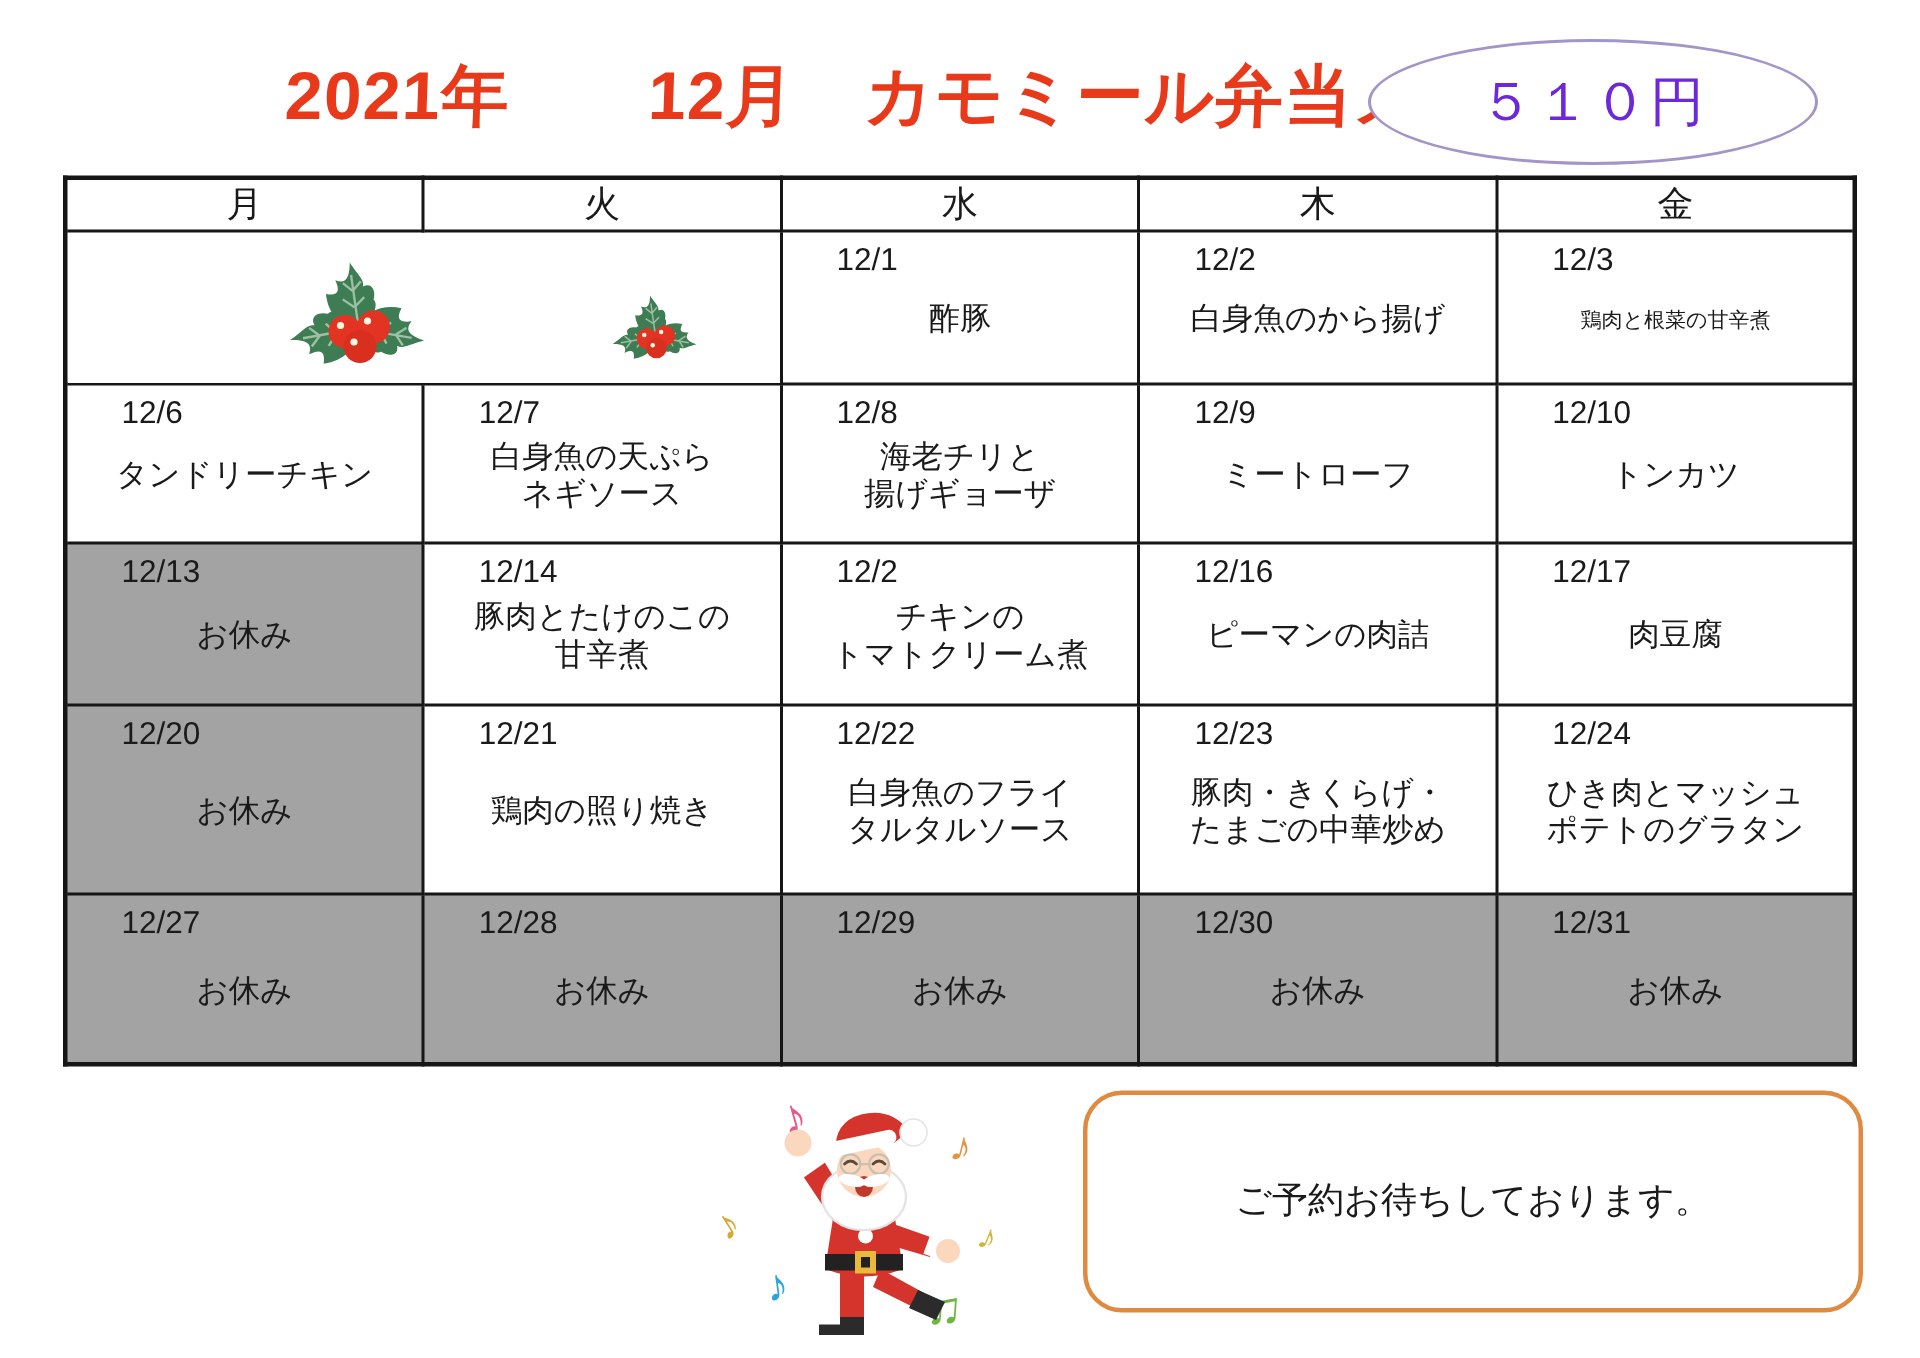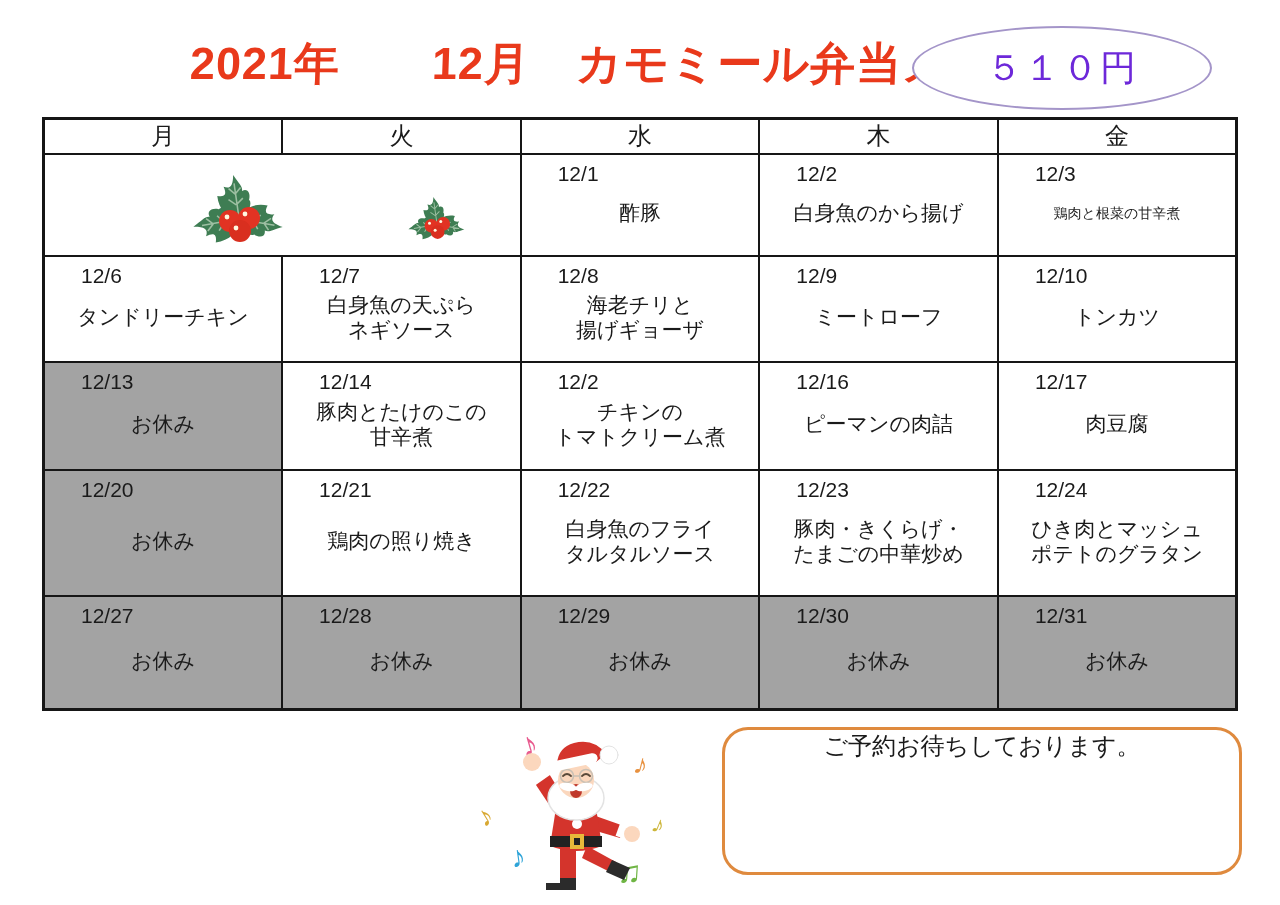--- a/index.html
+++ b/index.html
@@ -30,21 +30,21 @@
   .cmenu.small{font-size:14px;}
   .r1{height:102px}.r2{height:106px}.r3{height:108px}.r4{height:126px}.r5{height:113px}
   td.deco{position:relative;}
   .holly-big{position:absolute;left:130px;top:12px;}
   .holly-small{position:absolute;left:352px;top:36px;}
 
   
   .note{position:absolute;left:36px;top:690px;font-size:22.5px;letter-spacing:0.5px;}
   .contact-box{position:absolute;left:722px;top:727px;width:514px;height:142px;
                border:3px solid #df8a3e;border-radius:26px;background:#fff;
-               display:flex;flex-direction:column;align-items:center;justify-content:flex-start;
+               display:flex;flex-direction:column;align-items:center;justify-content:center;
                gap:3px;}
   .contact-line{font-size:24px;line-height:1.35;}
   .contact-phone{font-size:27px;letter-spacing:1px;}
   .santa-wrap{position:absolute;left:472px;top:710px;width:215px;height:195px;}
 </style>
 </head>
 <body>
 
 <div class="page">
 

